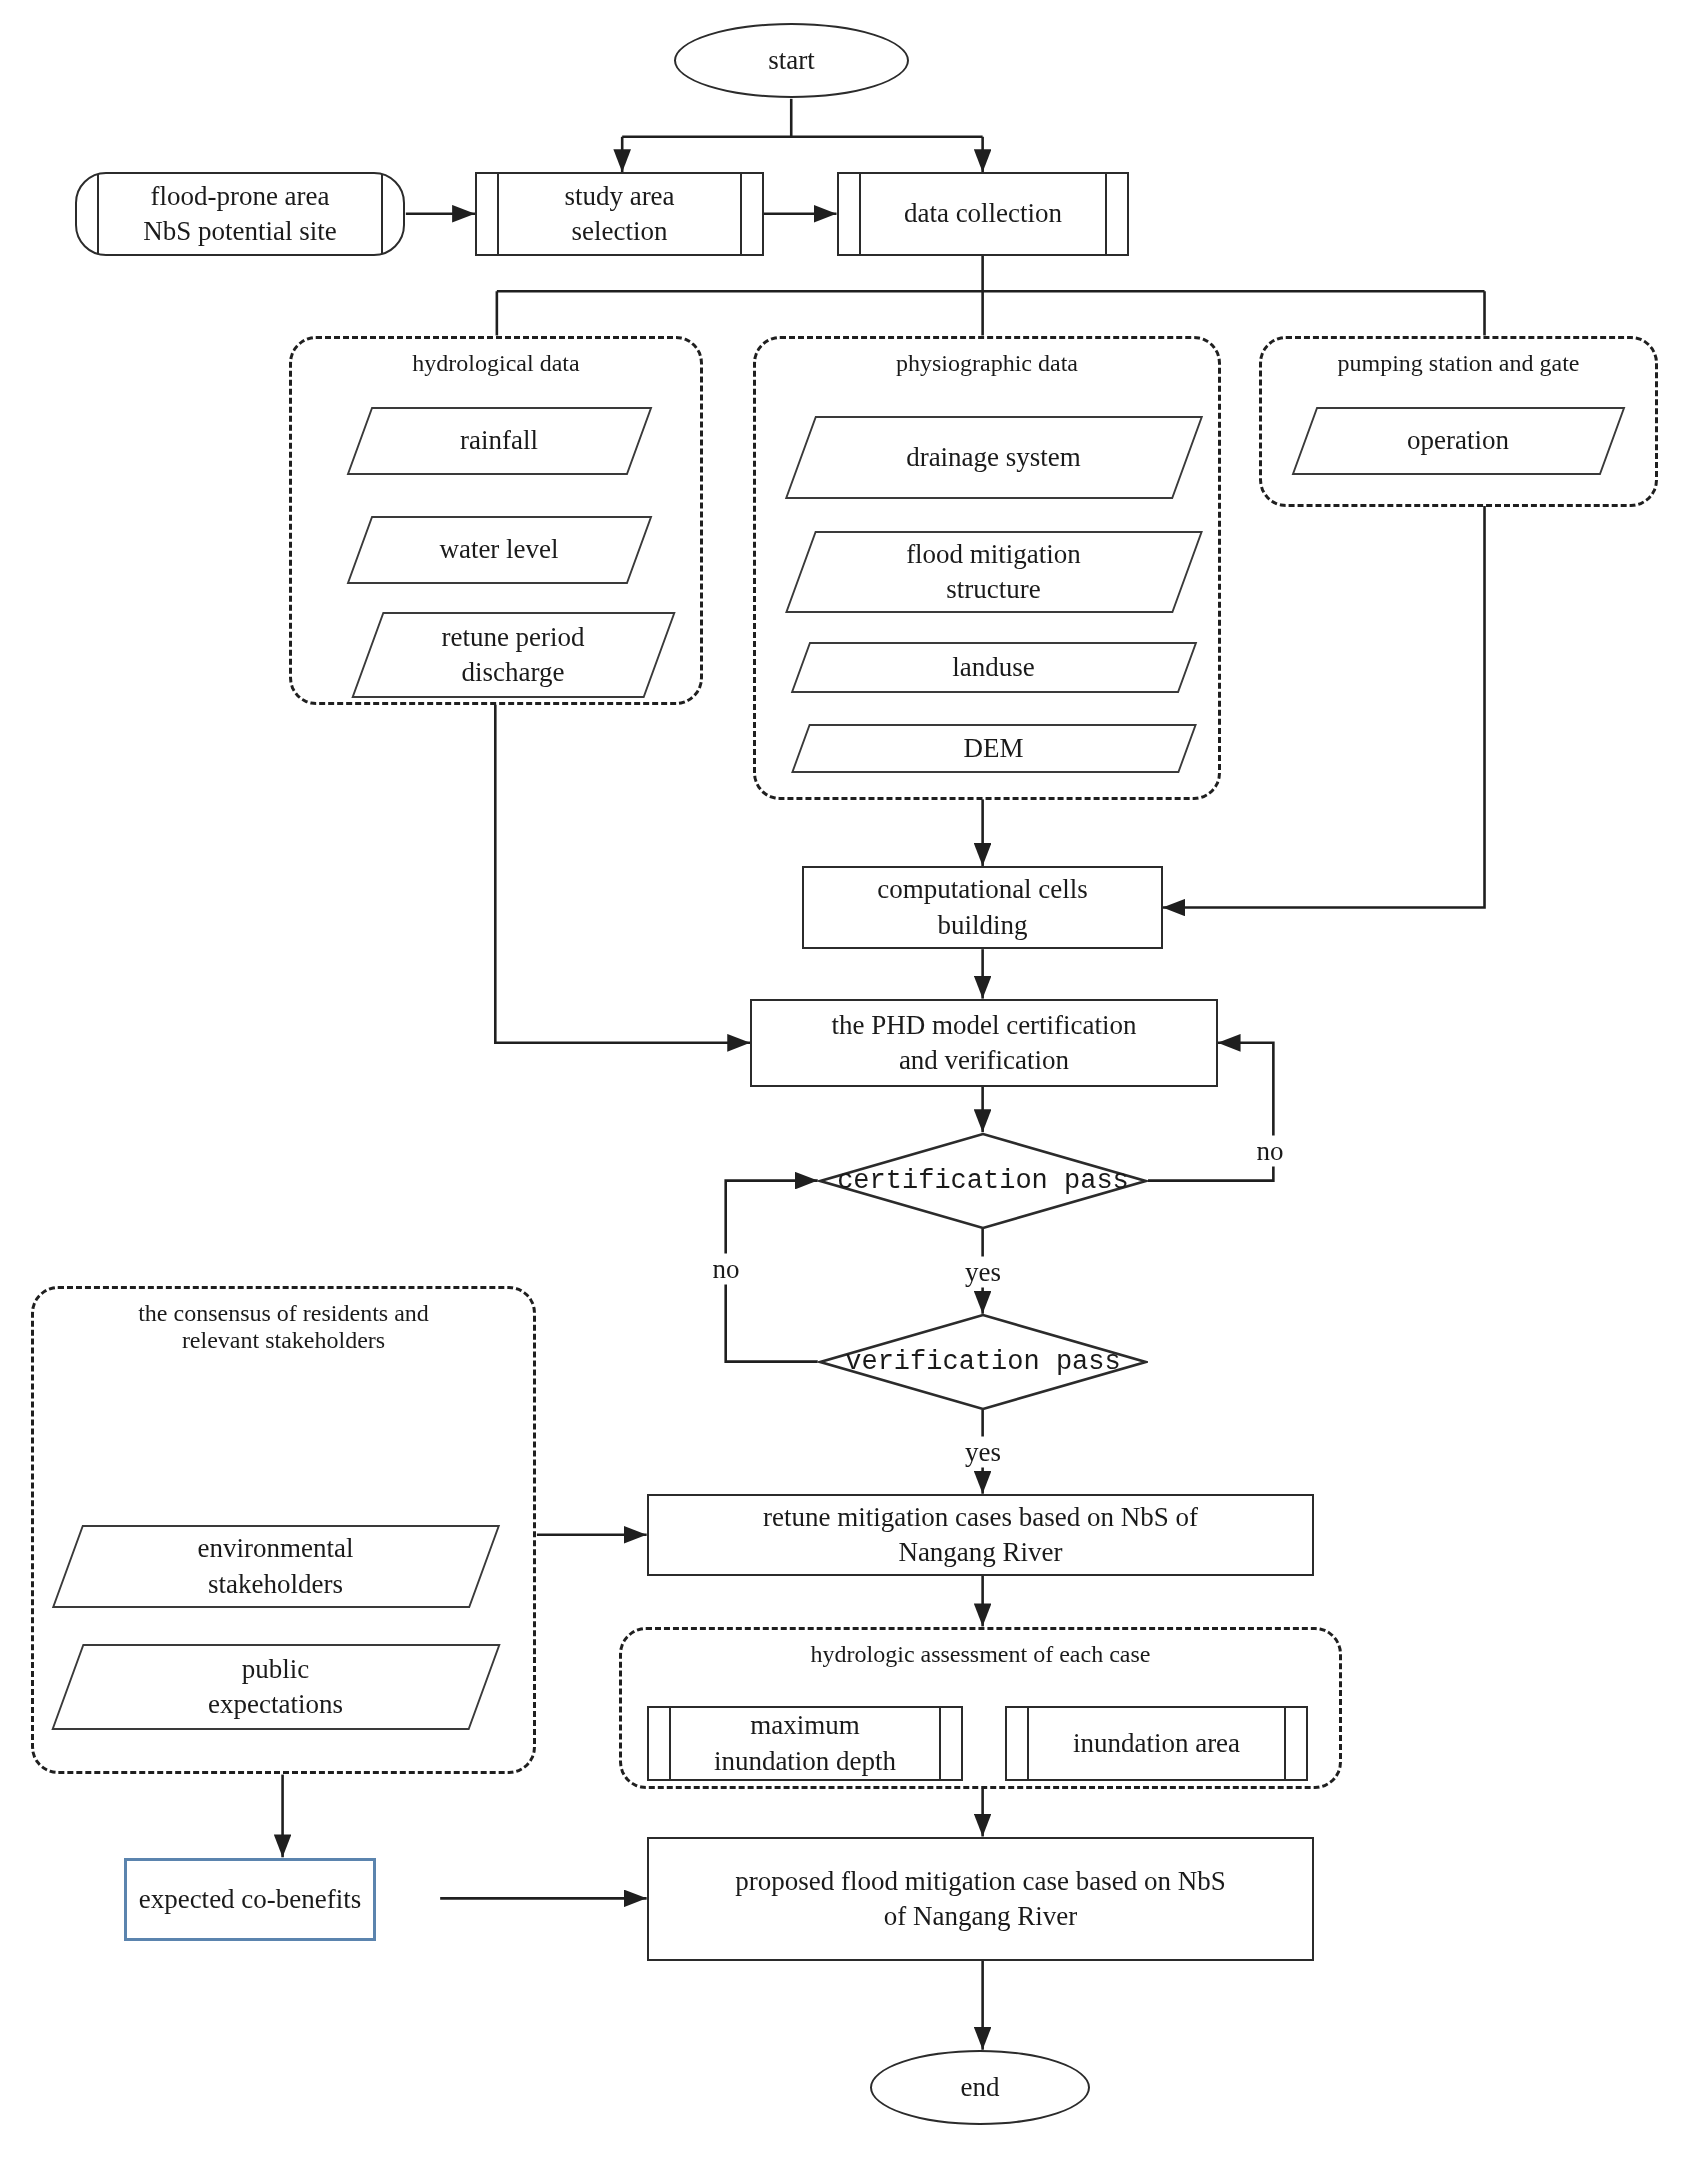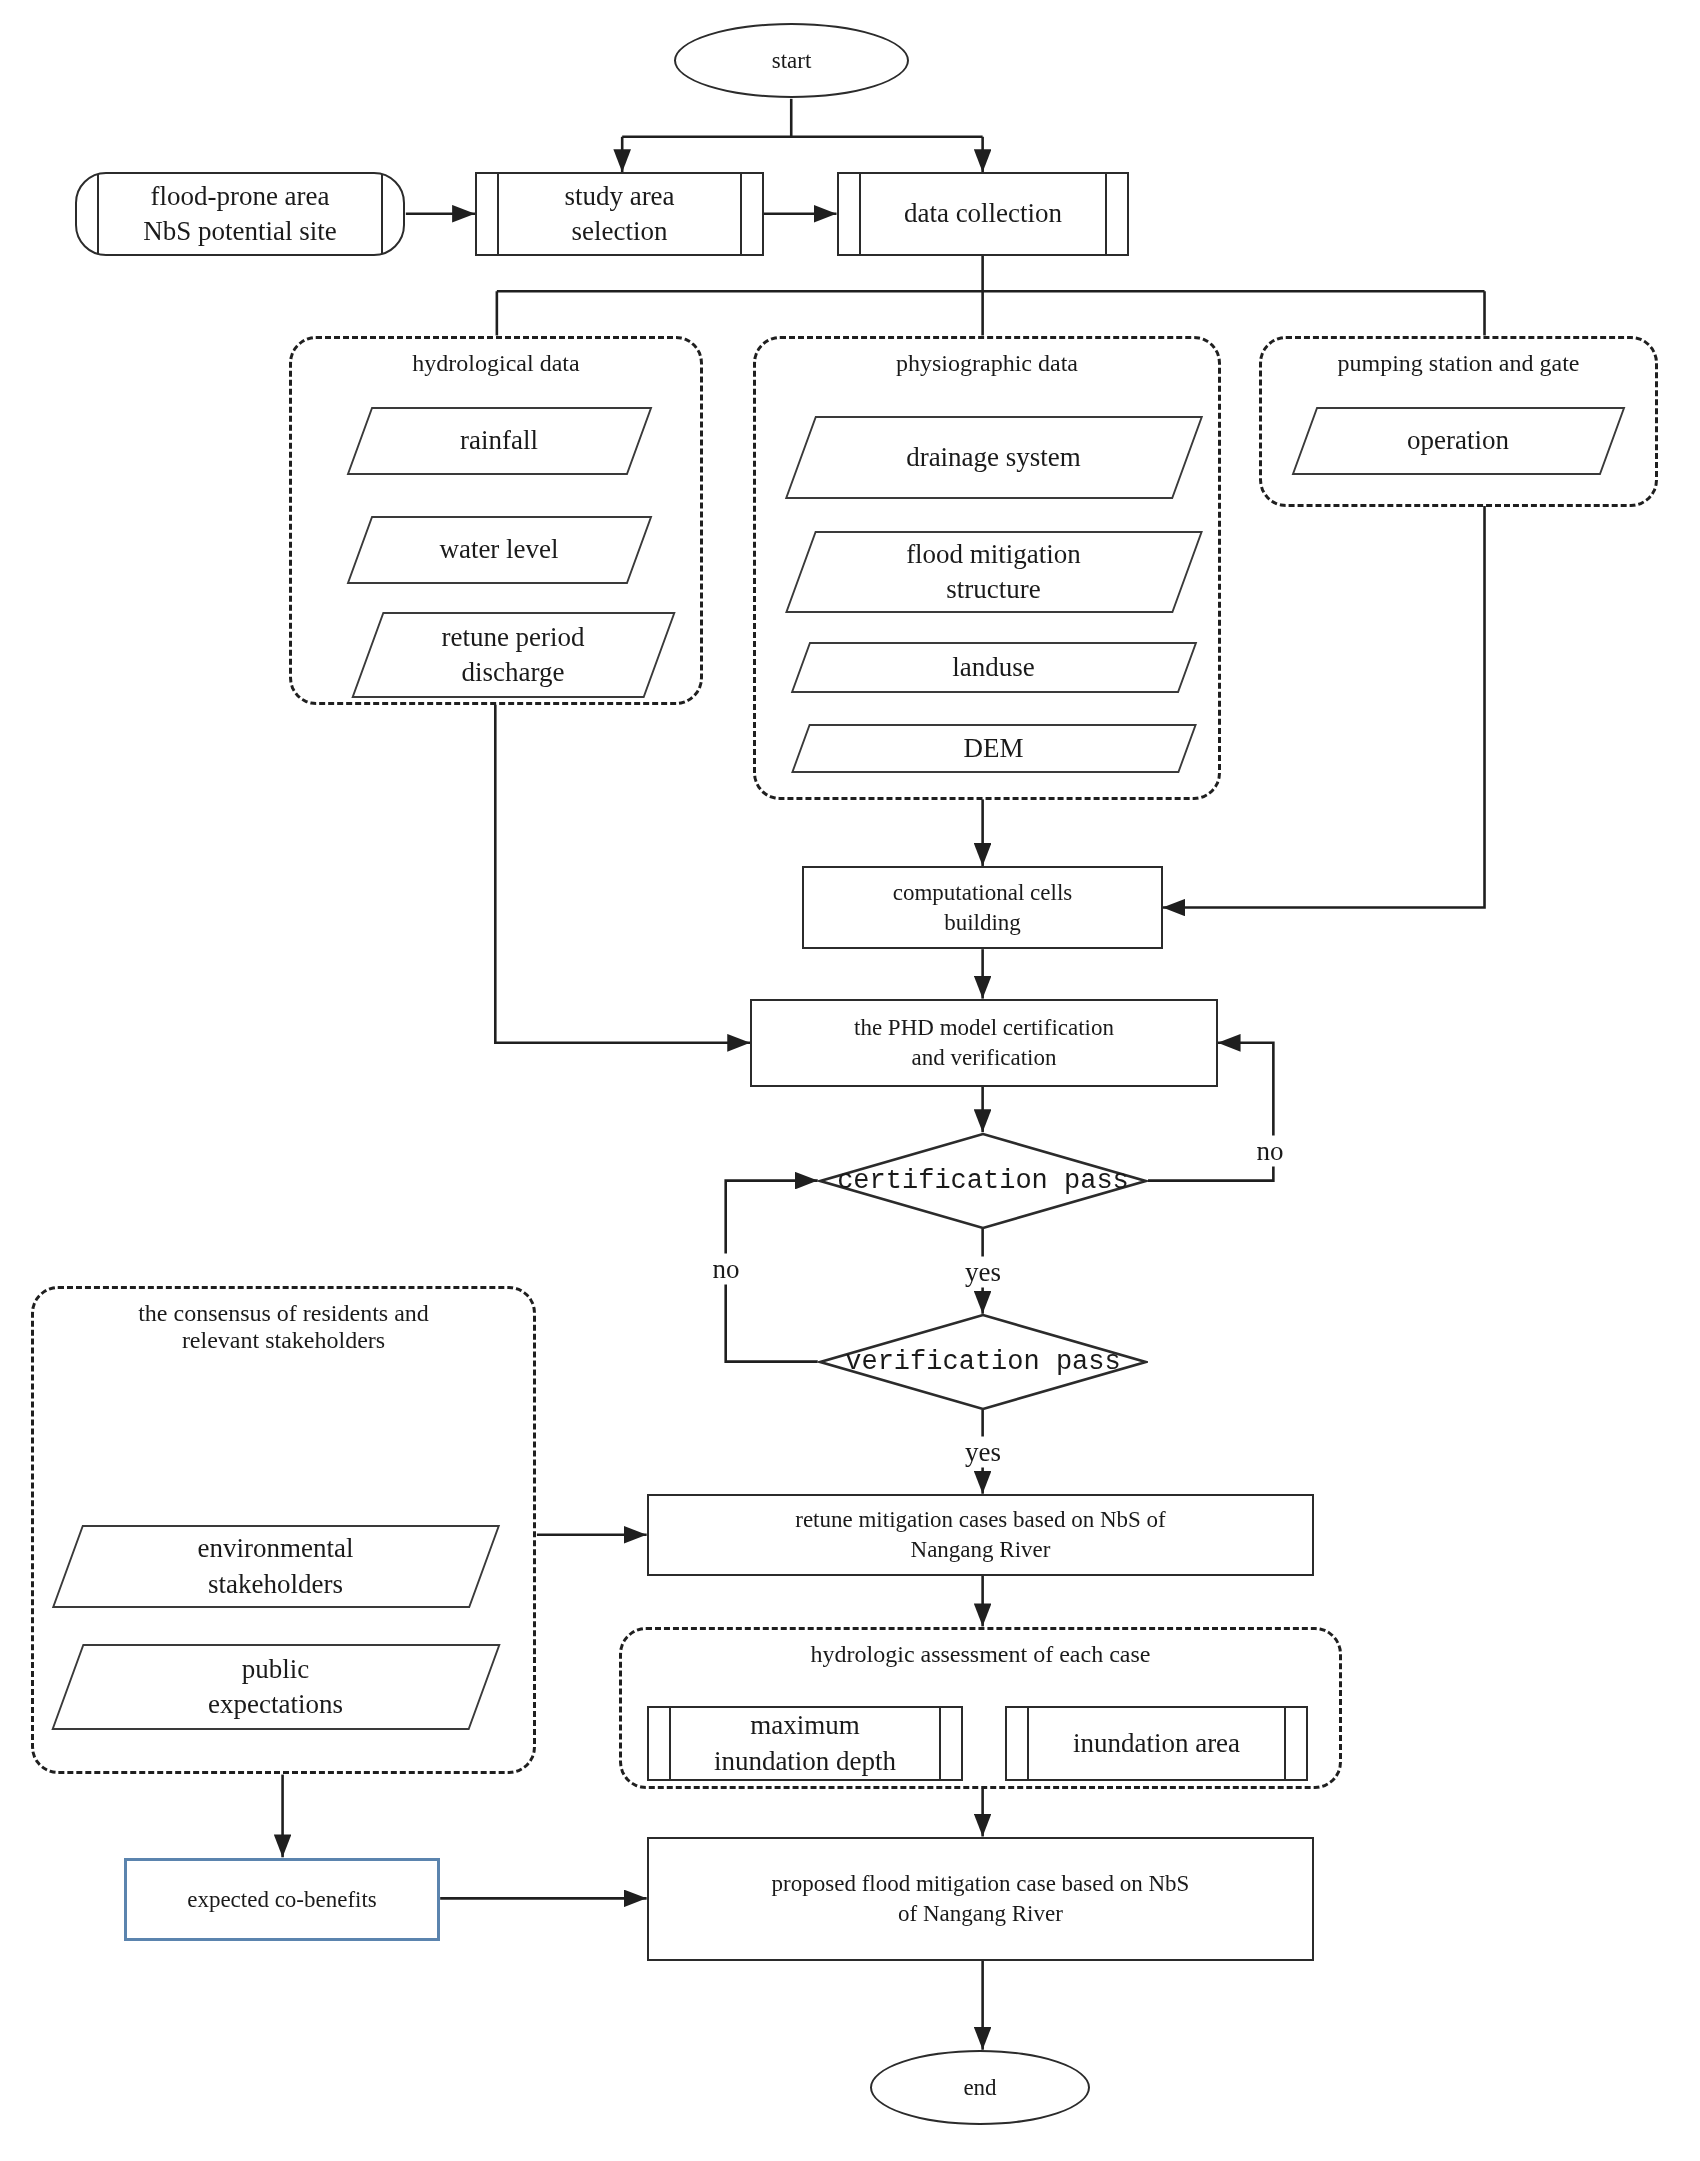--- a/index.html
+++ b/index.html
@@ -1,20 +1,20 @@
 <!DOCTYPE html>
 <html style="font-size:8.3px"><head>
 <meta charset="utf-8">
 <style>
   html,body{margin:0;padding:0;background:#ffffff;}
   .canvas{position:relative;width:1700px;height:2161px;background:#ffffff;
           font-family:"Liberation Serif","DejaVu Serif",serif;color:#1a1a1a;overflow:hidden;}
   .edges{position:absolute;left:0;top:0;width:1700px;height:2161px;}
   .node{position:absolute;display:flex;align-items:center;justify-content:center;
-        text-align:center;white-space:pre-line;font-size:23px;line-height:1.3;box-sizing:border-box;}
+        text-align:center;white-space:pre-line;font-size:27px;line-height:1.3;box-sizing:border-box;}
   .rect{border:2.6px solid #2b2b2b;background:#fff;}
   .ellipse{border:2.6px solid #2b2b2b;border-radius:50%;background:#fff;}
   .pre{border:2.6px solid #2b2b2b;background:#fff;position:absolute;box-sizing:border-box;}
   .pre .bars{position:absolute;top:0;bottom:0;left:20px;right:20px;
              border-left:2.1px solid #2b2b2b;border-right:2.1px solid #2b2b2b;}
   .pre .lbl{position:absolute;inset:0;display:flex;align-items:center;justify-content:center;
             text-align:center;white-space:pre-line;font-size:27px;line-height:1.3;}
   .dashed{position:absolute;border:3.1px dashed #1f1f1f;border-radius:27px;box-sizing:border-box;}
   .gtitle{position:absolute;left:0;right:0;top:11.4px;text-align:center;font-size:24px;}
   .para{position:absolute;}
@@ -182,21 +182,21 @@
   <div class="pre" style="left:647px;top:1706px;width:316px;height:75px;">
     <div class="bars"></div>
     <div class="lbl">maximum
 inundation depth</div>
   </div>
   <div class="pre" style="left:1005px;top:1706px;width:303px;height:75px;">
     <div class="bars"></div>
     <div class="lbl">inundation area</div>
   </div>
 
-  <div class="node rect blue" style="left:124px;top:1858px;width:316px;height:83px;"><span>expected co-benefits</span></div>
+  <div class="node rect blue" style="left:124px;top:1858px;width:252px;height:83px;"><span>expected co-benefits</span></div>
 
   <div class="node rect" style="left:647px;top:1837px;width:667px;height:124px;"><span>proposed flood mitigation case based on NbS
 of Nangang River</span></div>
 
   <div class="node ellipse" style="left:870px;top:2050px;width:220px;height:75px;"><span>end</span></div>
 
 </div>
 
 
 </body></html>

